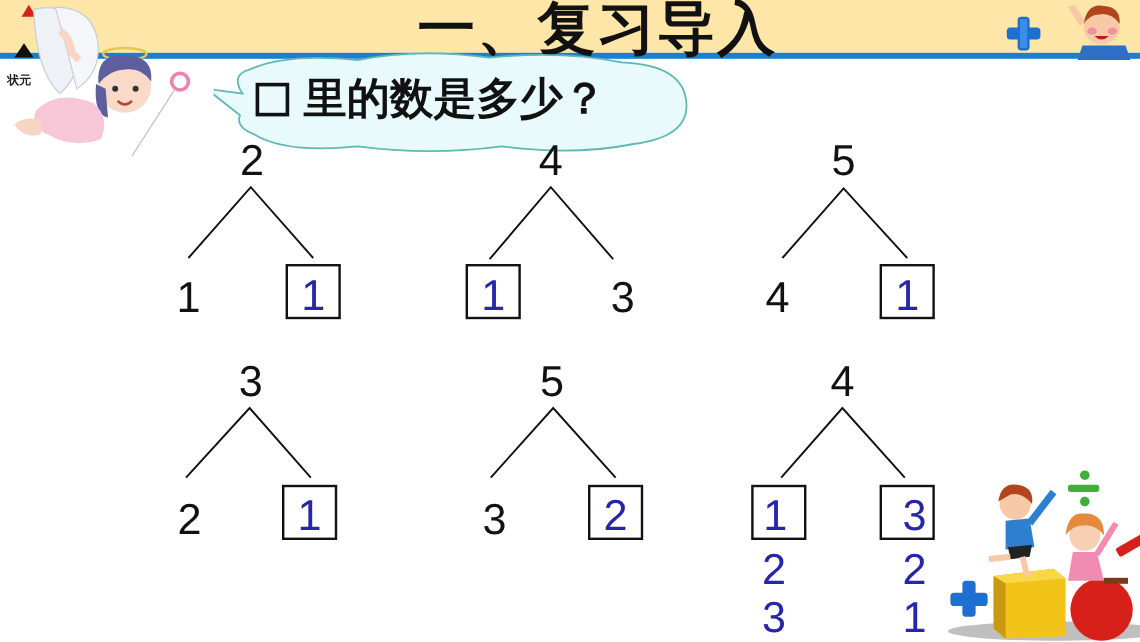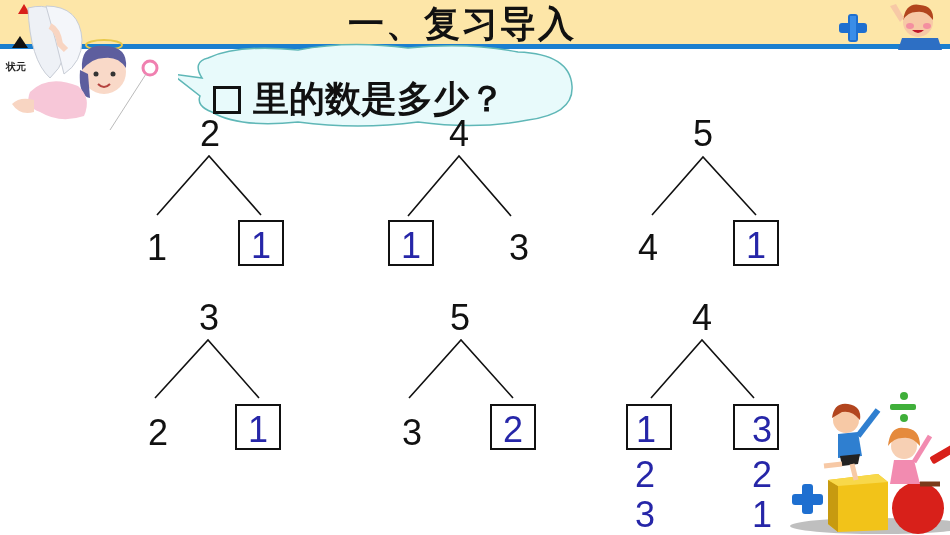--- a/index.html
+++ b/index.html
@@ -1,23 +1,23 @@
 <!DOCTYPE html>
 <html><head>
   <meta charset="utf-8">
   <style>
     html, body { margin:0; padding:0; }
     body { width:950px; height:535px; position:relative; overflow:hidden; background:#ffffff; font-family:"Liberation Sans", sans-serif; }
     .header-bar { position:absolute; left:0; top:0; width:950px; height:44px; background:#FDE6A8; }
     .header-stripe { position:absolute; left:0; top:44px; width:950px; height:5px; background:#1B7FCF; }
-    .header-title { position:absolute; left:348px; top:2px; font-size:36px; font-weight:bold; color:#111; letter-spacing:2px; font-family:"DejaVu Sans", sans-serif; line-height:44px; }
+    .header-title { position:absolute; left:348px; top:2px; font-size:48px; font-weight:bold; color:#111; letter-spacing:2px; font-family:"DejaVu Sans", sans-serif; line-height:44px; }
     .fairy { position:absolute; left:0; top:0; width:170px; height:135px; }
     .brand-text { position:absolute; left:6px; top:60px; font-size:10px; font-weight:bold; color:#222; font-family:"DejaVu Sans", sans-serif; }
     .bubble { position:absolute; left:178px; top:40px; width:398px; height:90px; }
-    .bubble-text { position:absolute; left:213px; top:58px; font-size:36px; color:#111; font-family:"DejaVu Sans", sans-serif; font-weight:bold; line-height:50px; white-space:nowrap;margin-top:16px; }
+    .bubble-text { position:absolute; left:213px; top:58px; font-size:36px; color:#111; font-family:"DejaVu Sans", sans-serif; font-weight:bold; line-height:50px; white-space:nowrap; }
     .bubble-square { display:inline-block; width:28px; height:28px; border:3px solid #111; vertical-align:-3px; margin-right:12px; box-sizing:border-box; }
     .tree-svg { position:absolute; left:0; top:0; width:950px; height:535px; pointer-events:none; }
     .num { position:absolute; font-size:36px; line-height:40px; color:#111; text-align:center; width:40px; }
     .ans { color:#2626A8; }
     .box { position:absolute; border:2.5px solid #111; box-sizing:border-box; width:46px; height:46px; }
     .kids { position:absolute; left:780px; top:380px; width:170px; height:155px; }
     .boy-top { position:absolute; left:838px; top:0px; width:112px; height:50px; }
   </style>
 </head>
 <body>

